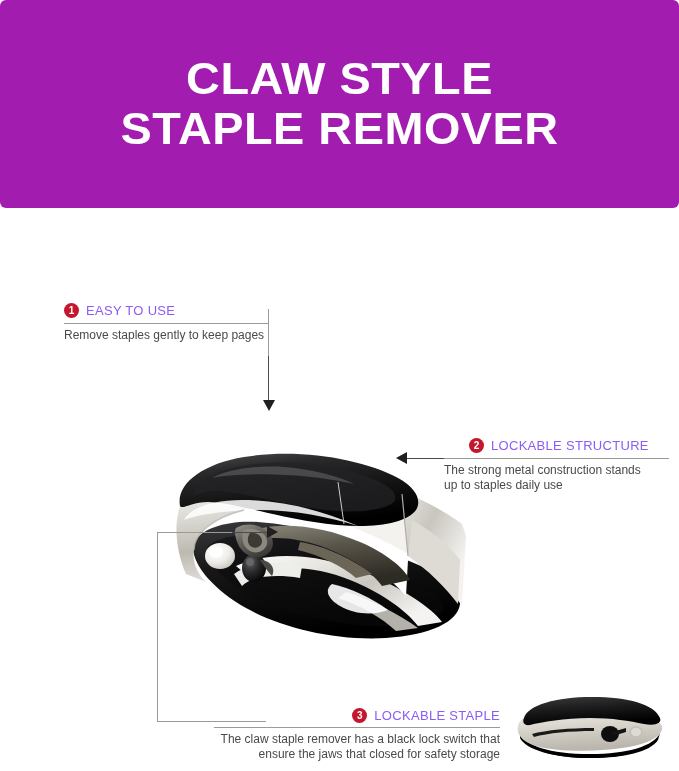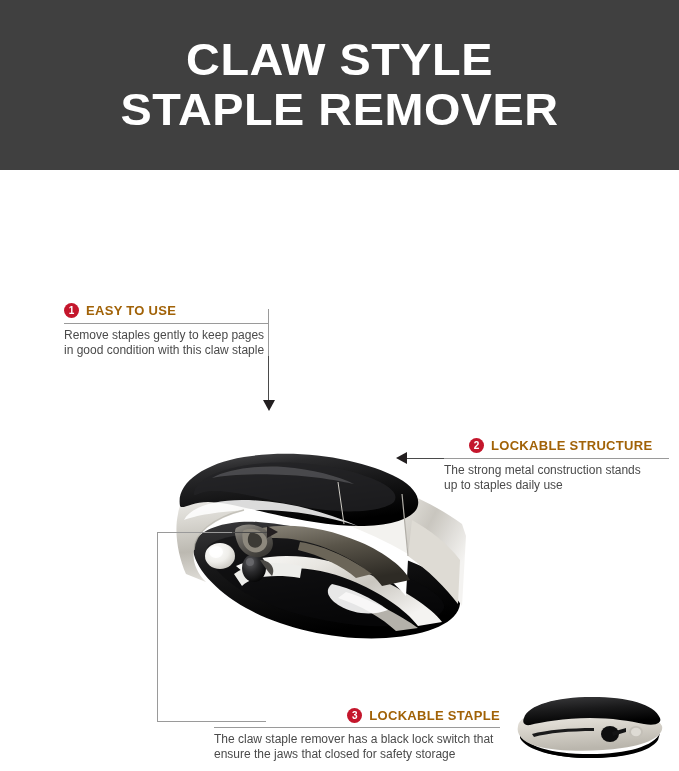--- a/index.html
+++ b/index.html
@@ -15,26 +15,27 @@
     width: 679px;
     height: 771px;
     background: #ffffff;
   }
 
   
   .banner {
     position: absolute;
     left: 0; top: 0;
     width: 679px;
-    height: 170px;
-    background: #404040;
+    height: 208px;
+    background: #a21caf;
     display: flex;
     flex-direction: column;
     align-items: center;
     justify-content: center;
+    border-radius: 6px;
   }
   .banner-line {
     color: #ffffff;
     font-family: "Liberation Sans", sans-serif;
     font-weight: 700;
     font-size: 45px;
     line-height: 50px;
     letter-spacing: 0.5px;
     text-align: center;
     white-space: nowrap;
@@ -55,22 +56,22 @@
     color: #ffffff;
     font-size: 10px;
     font-weight: 700;
     line-height: 15px;
     text-align: center;
     flex: 0 0 auto;
     font-family: "Liberation Sans", sans-serif;
   }
   .callout-title {
     font-size: 13px;
-    font-weight: 700;
-    color: #a16207;
+    font-weight: 400;
+    color: #8b5cf6;
     letter-spacing: 0.3px;
     white-space: nowrap;
   }
   .callout-body {
     font-size: 12px;
     line-height: 14.5px;
     color: #4a4a4a;
   }
   .rule {
     height: 1px;
@@ -135,21 +136,21 @@
   }
 
   
   #callout3 {
     position: absolute;
     left: 214px; top: 708px;
     width: 286px;
   }
   #callout3 .callout-head { justify-content: flex-end; }
   #callout3 .rule { margin-top: 4px; }
-  #callout3 .callout-body { padding-top: 4px; }
+  #callout3 .callout-body { padding-top: 4px; text-align: right; }
   
   #c3-box {
     position: absolute;
     left: 157px; top: 532px;
     width: 109px; height: 190px;
     border-left: 1px solid #9a9a9a;
     border-top: 1px solid #9a9a9a;
     border-bottom: 1px solid #9a9a9a;
   }
   #c3-arrowline {
@@ -359,21 +360,20 @@
   <div id="c3-arrow"></div>
 
   <div id="callout1">
     <div class="callout-head">
       <div class="badge">1</div>
       <div class="callout-title">EASY TO USE</div>
     </div>
     <div class="rule"></div>
     <div class="callout-body">
       <div>Remove staples gently to keep pages</div>
-      <div>in good condition with this claw staple</div>
     </div>
   </div>
 
   <div id="callout2">
     <div class="callout-head">
       <div class="badge">2</div>
       <div class="callout-title">LOCKABLE STRUCTURE</div>
     </div>
     <div class="rule"></div>
     <div class="callout-body">

